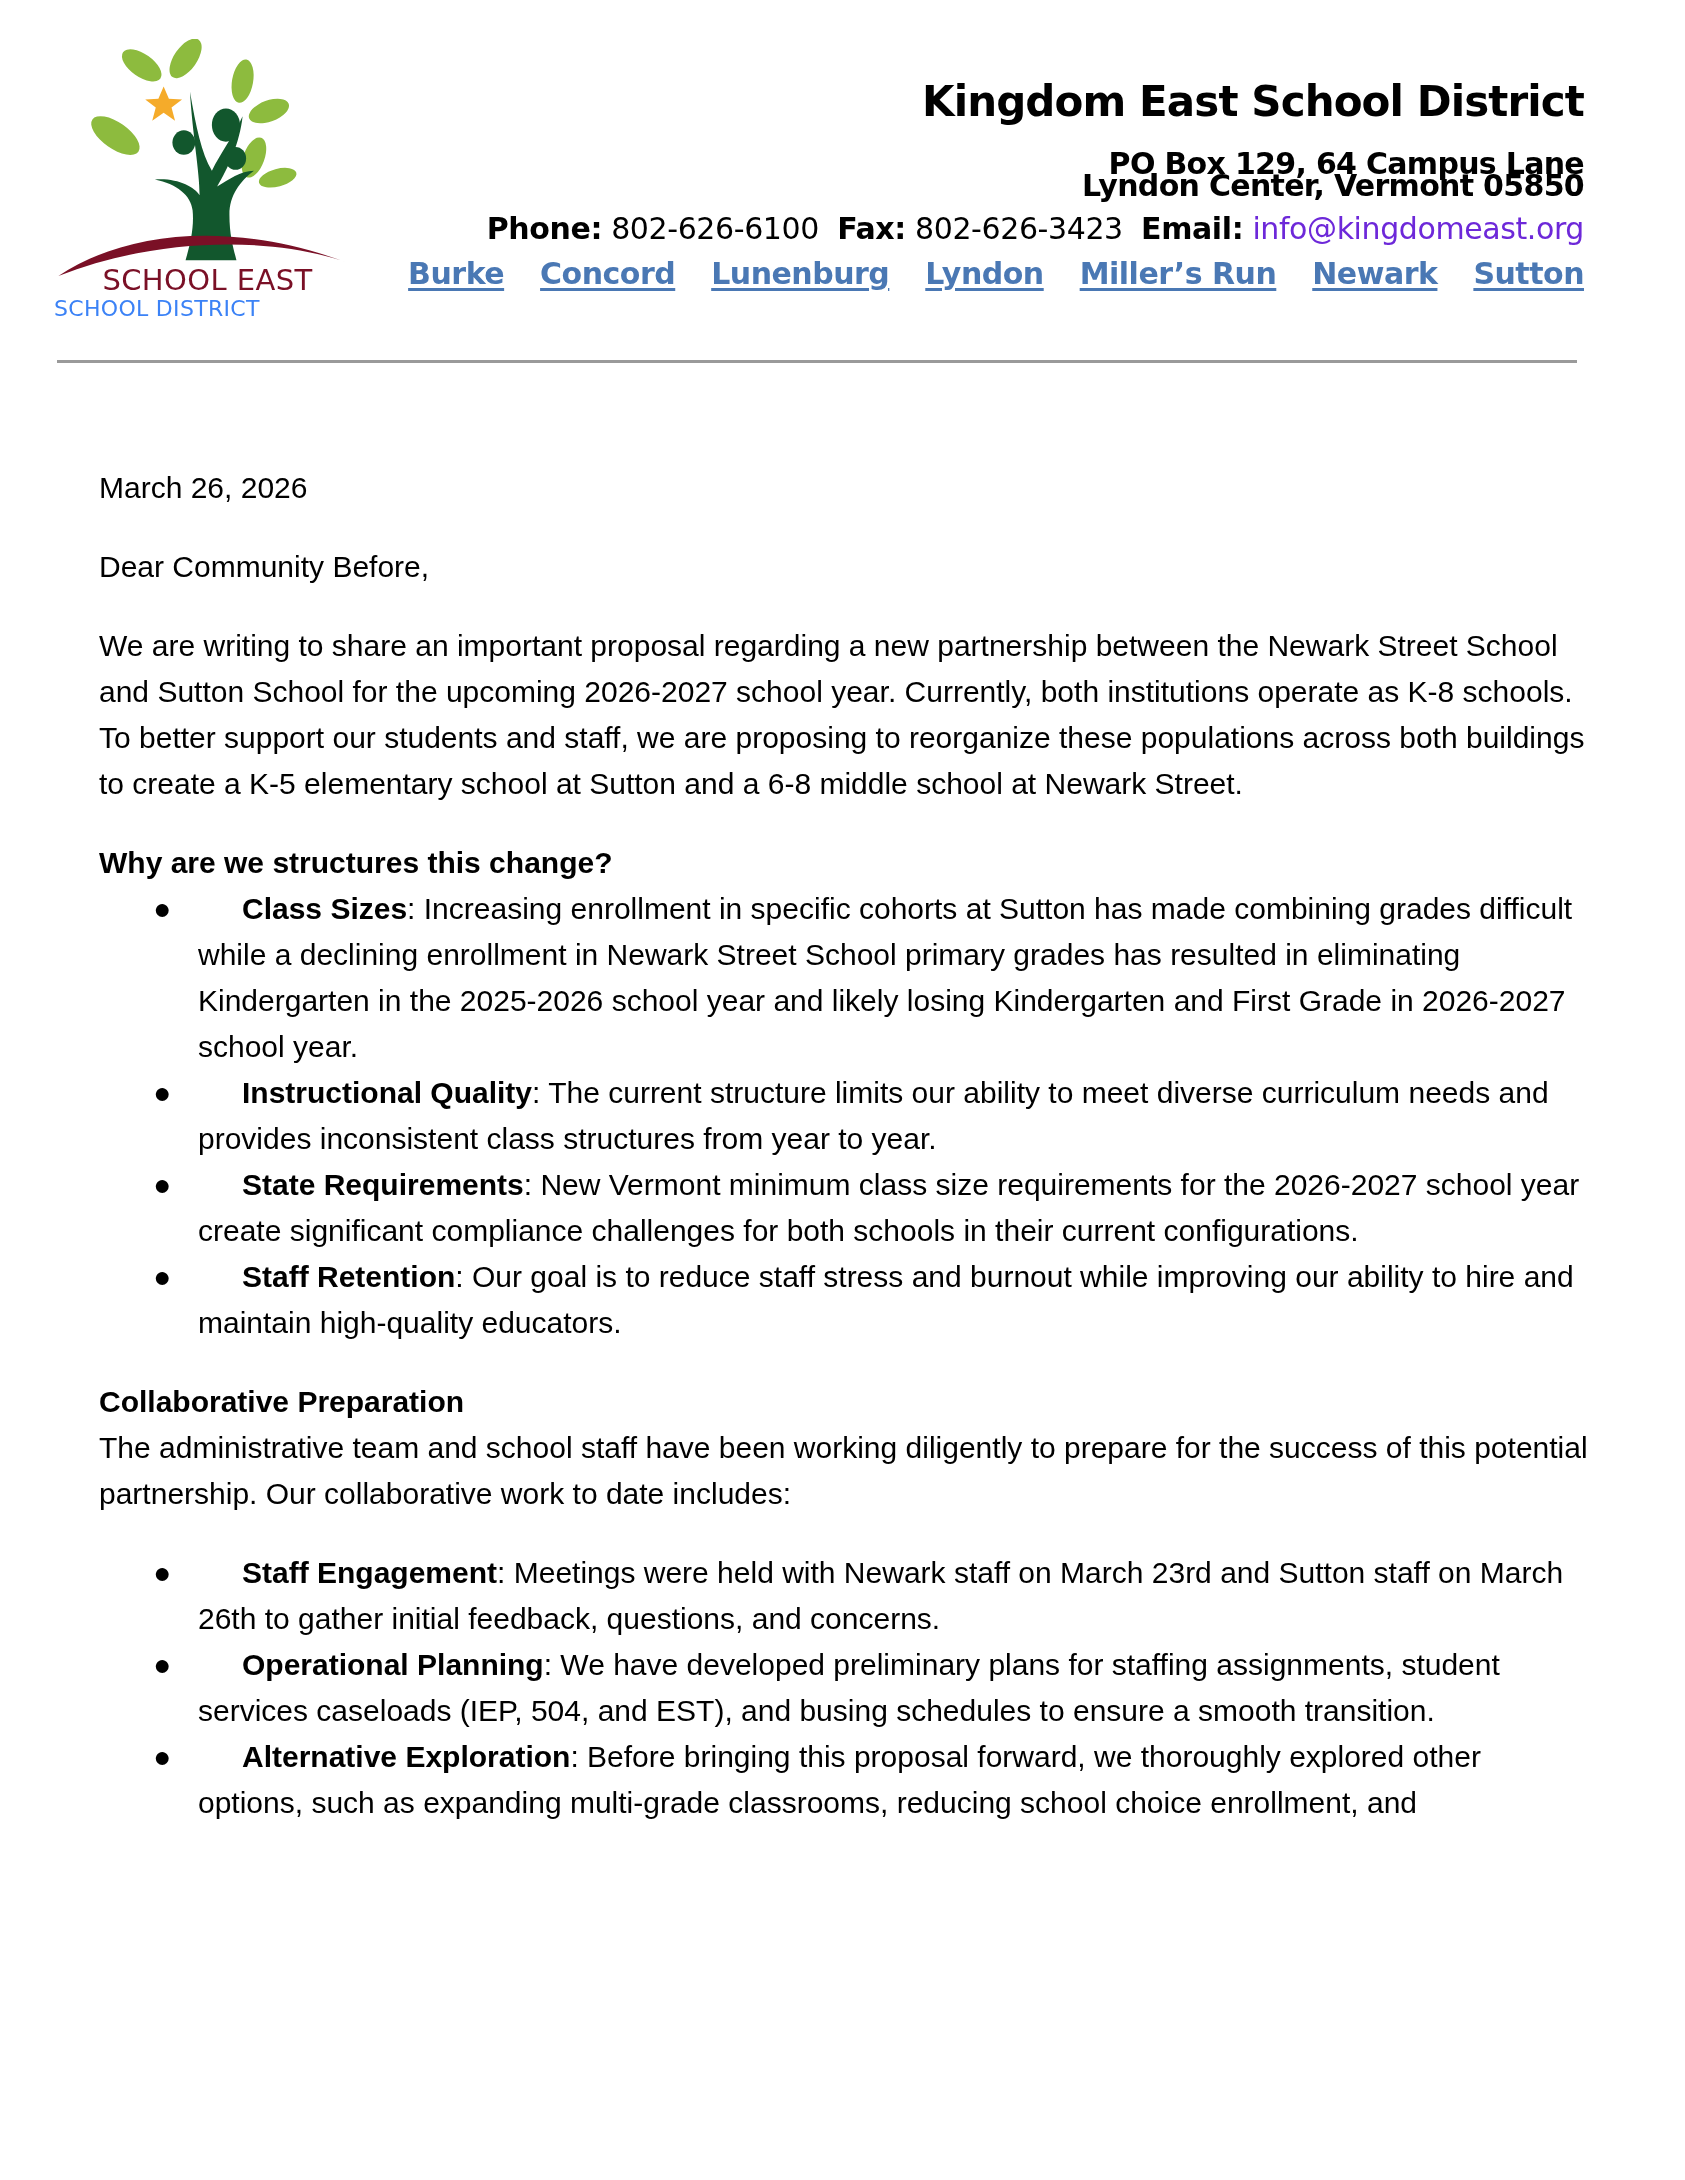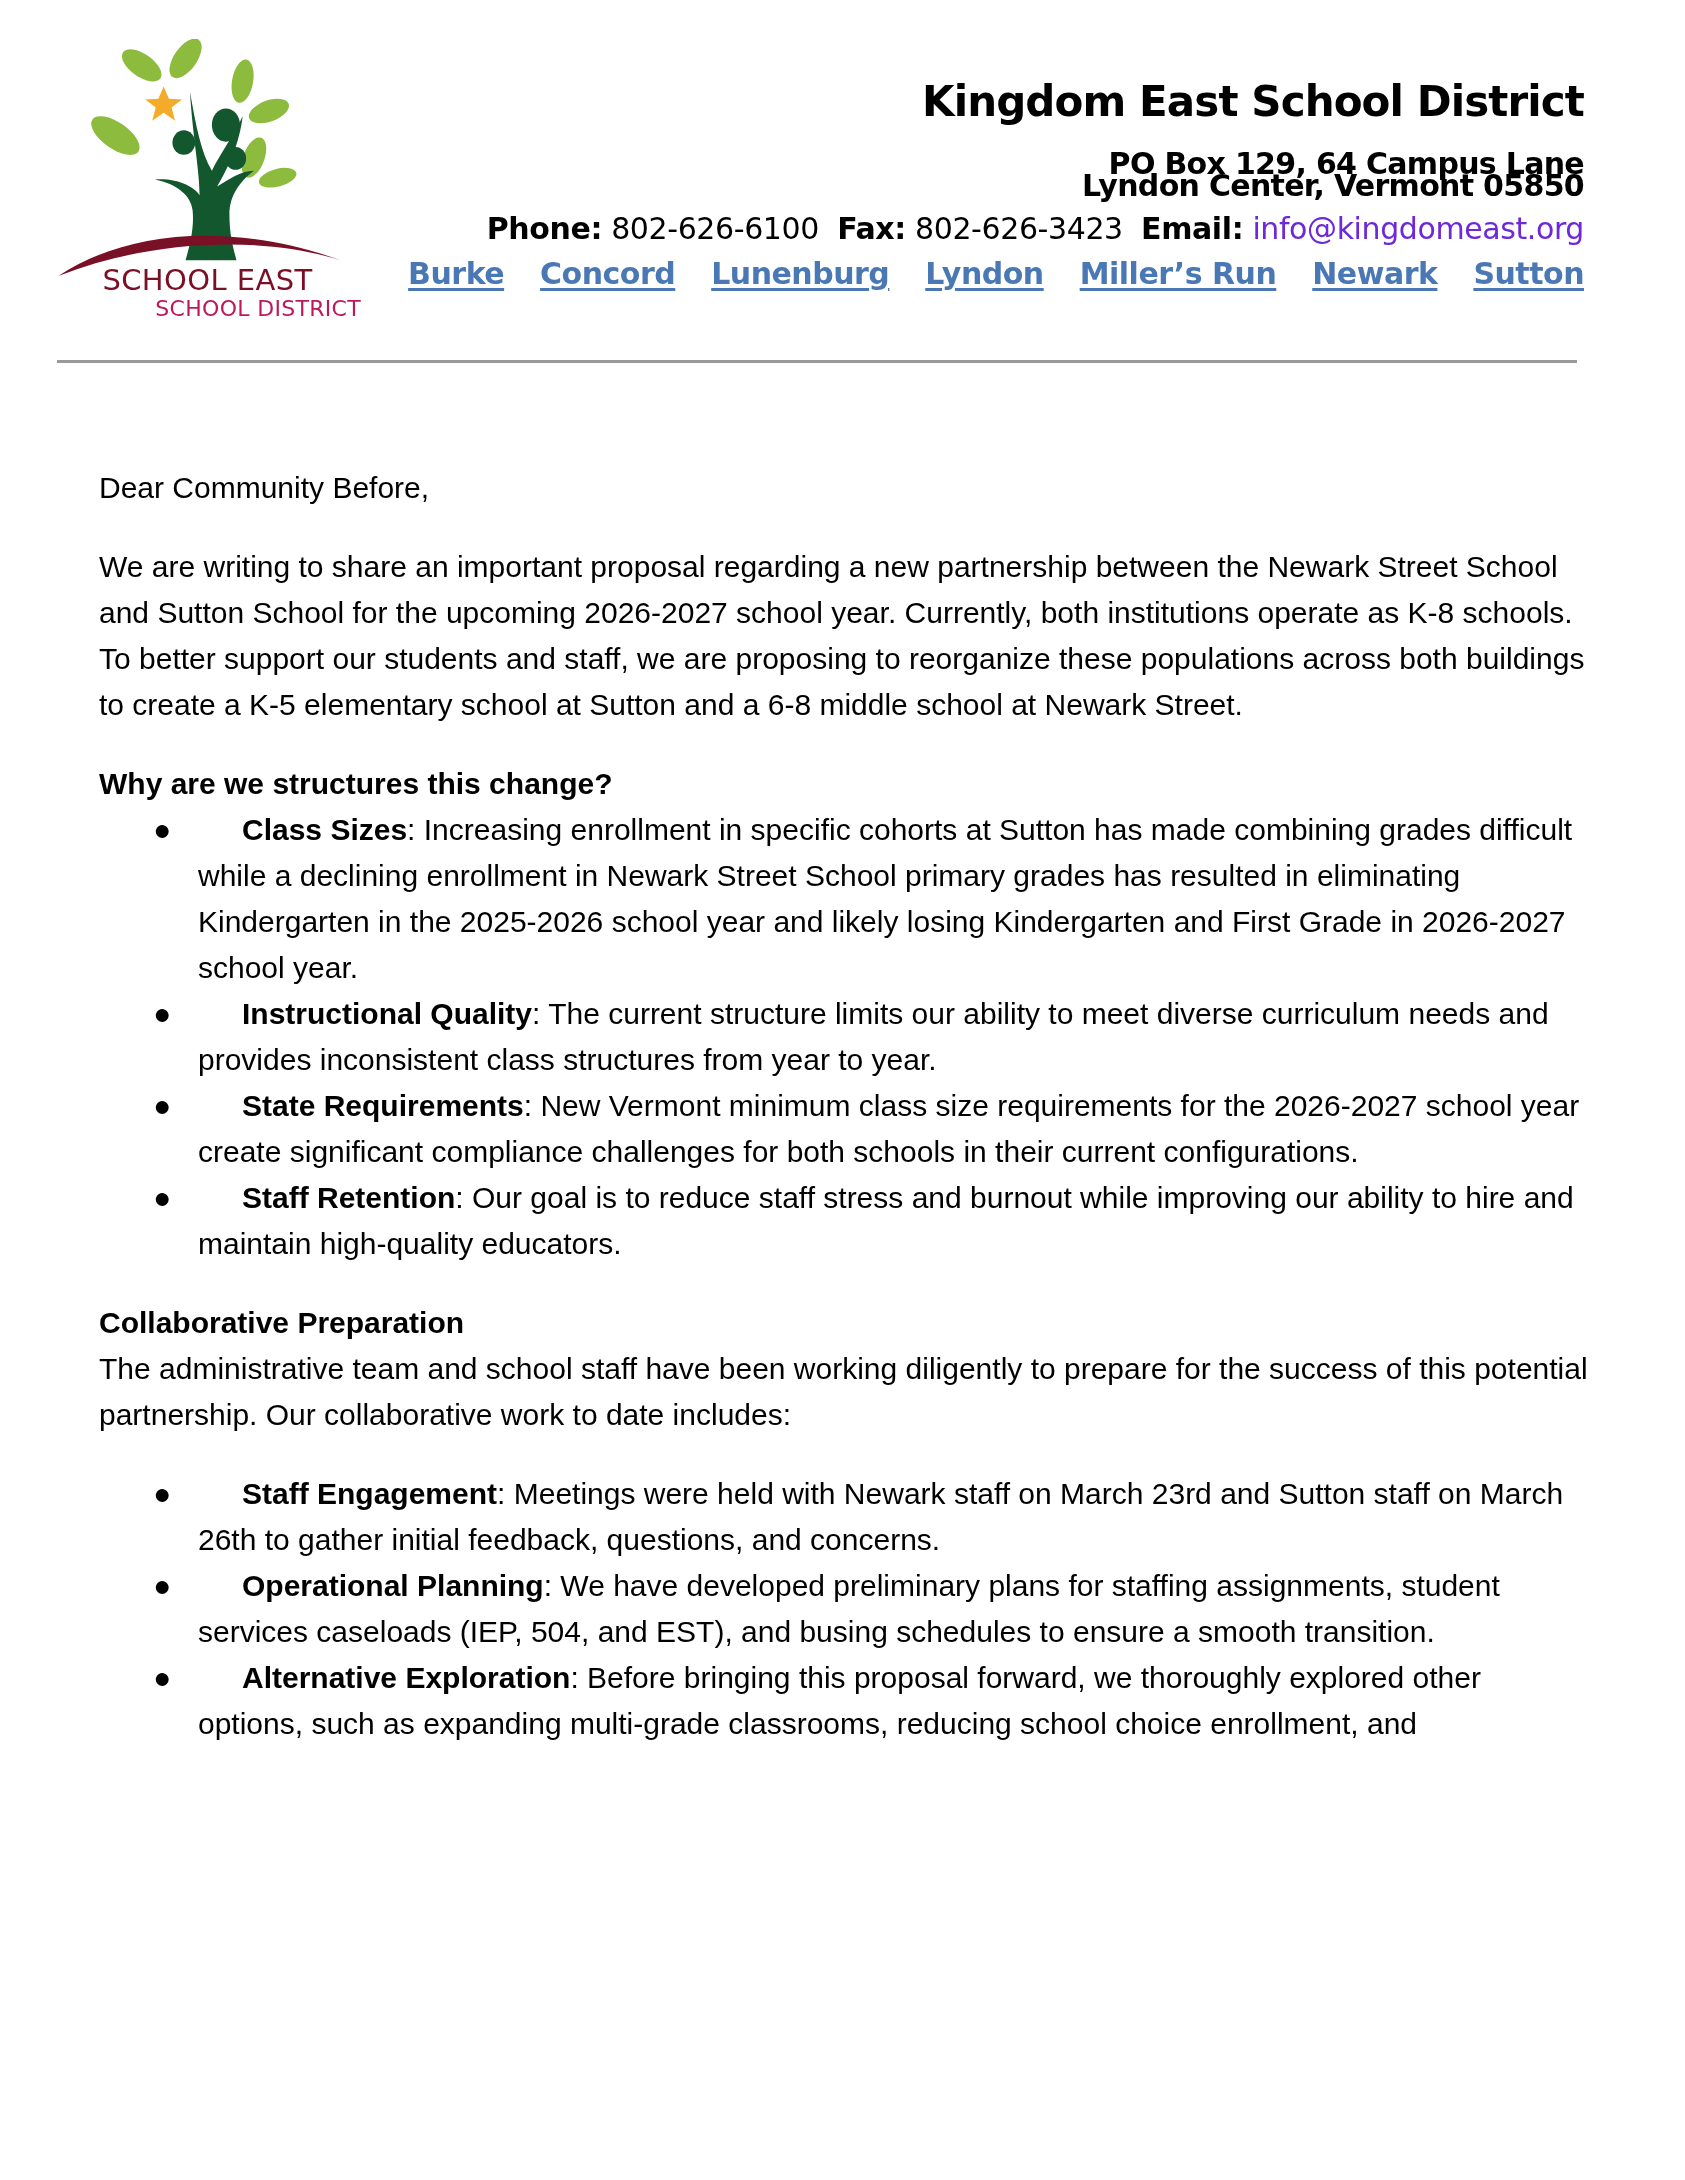--- a/index.html
+++ b/index.html
@@ -1,19 +1,19 @@
 <!DOCTYPE html>
 <html style="font-size:14px"><head>
 <meta charset="utf-8">
 <style>
   html, body { margin: 0; padding: 0; background: #ffffff; }
   body { width: 1685px; height: 2180px; position: relative; overflow: hidden; font-family: "Liberation Sans", sans-serif; color: #000; }
   .logo { position: absolute; left: 54px; top: 39px; width: 307px; height: 290px; }
   .logo-text-1 { position: absolute; left: 0; top: 224px; width: 307px; text-align: center; font-family: "DejaVu Sans", sans-serif; font-size: 29px; color: #7a1026; letter-spacing: 0.4px; white-space: nowrap; }
-  .logo-text-2 { position: absolute; left: 0; top: 257px; width: 307px; text-align: right; font-family: "DejaVu Sans", sans-serif; font-size: 22px; color: #be185d; letter-spacing: 0.3px; white-space: nowrap; }
+  .logo-text-2 { position: absolute; left: 0; top: 257px; width: 307px; text-align: left; font-family: "DejaVu Sans", sans-serif; font-size: 22px; color: #3b82f6; letter-spacing: 0.3px; white-space: nowrap; }
   .hdr { position: absolute; right: 101px; text-align: right; white-space: nowrap; font-family: "DejaVu Sans", sans-serif; }
   .hdr-title { top: 77px; font-size: 42px; font-weight: bold; letter-spacing: -0.9px; }
   .hdr-addr1 { top: 146px; font-size: 30px; font-weight: bold; letter-spacing: -0.7px; }
   .hdr-addr2 { top: 168px; font-size: 30px; font-weight: bold; letter-spacing: -0.7px; }
   .hdr-contact { top: 211px; font-size: 30px; letter-spacing: -0.4px; }
   .hdr-contact b { font-weight: bold; }
   .hdr-contact .email { color: #6d28d9; text-decoration-thickness: 1.8px; }
   .hdr-links { top: 256px; font-size: 30px; font-weight: bold; letter-spacing: -0.5px; }
   .hdr-links a { color: #4a78b4; text-decoration: underline; text-decoration-thickness: 2.6px; text-underline-offset: 4.4px; margin-left: 26px; }
   .divider { position: absolute; left: 57px; top: 360px; width: 1520px; height: 2.6px; background: #9a9a9a; }
@@ -77,20 +77,21 @@
   <a>Lunenburg</a>
   <a>Lyndon</a>
   <a>Miller’s Run</a>
   <a>Newark</a>
   <a>Sutton</a>
 </div>
 
 <div class="divider"></div>
 
 <div class="body">
+  <p class="date">March 26, 2026</p>
   <p class="saluation">Dear Community Before,</p>
   <p class="para">We are writing to share an important proposal regarding a new partnership between the Newark Street School and Sutton School for the upcoming 2026-2027 school year. Currently, both institutions operate as K-8 schools. To better support our students and staff, we are proposing to reorganize these populations across both buildings to create a K-5 elementary school at Sutton and a 6-8 middle school at Newark Street.</p>
 
   <p class="h">Why are we structures this change?</p>
   <ul>
     <li><span class="dot">●</span><b>Class Sizes</b><span>: Increasing enrollment in specific cohorts at Sutton has made combining grades difficult while a declining enrollment in Newark Street School primary grades has resulted in eliminating Kindergarten in the 2025-2026 school year and likely losing Kindergarten and First Grade in 2026-2027 school year.</span></li>
     <li><span class="dot">●</span><b>Instructional Quality</b><span>: The current structure limits our ability to meet diverse curriculum needs and provides inconsistent class structures from year to year.</span></li>
     <li><span class="dot">●</span><b>State Requirements</b><span>: New Vermont minimum class size requirements for the 2026-2027 school year create significant compliance challenges for both schools in their current configurations.</span></li>
     <li><span class="dot">●</span><b>Staff Retention</b><span>: Our goal is to reduce staff stress and burnout while improving our ability to hire and maintain high-quality educators.</span></li>
   </ul>

